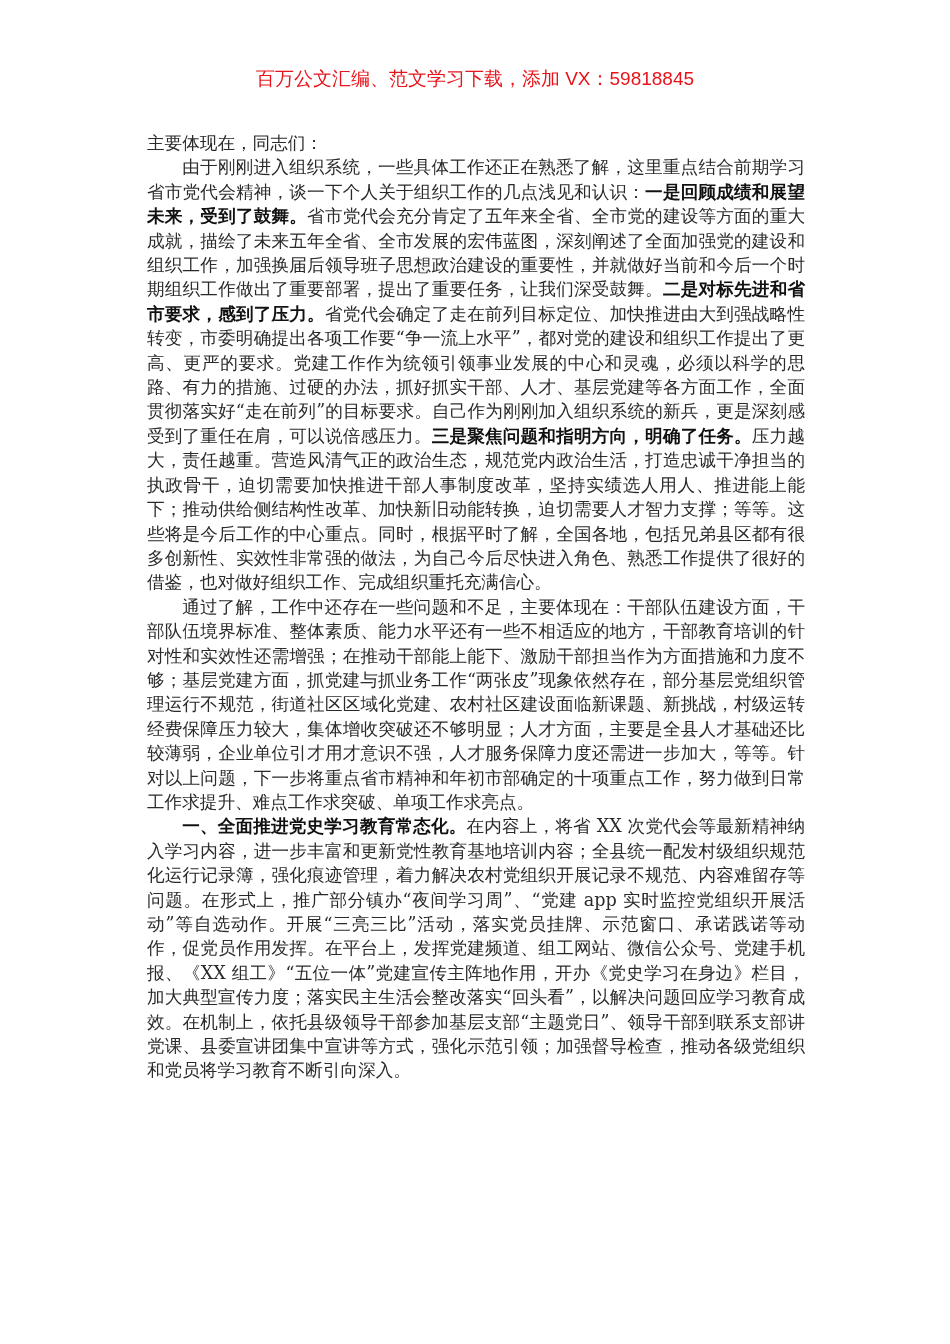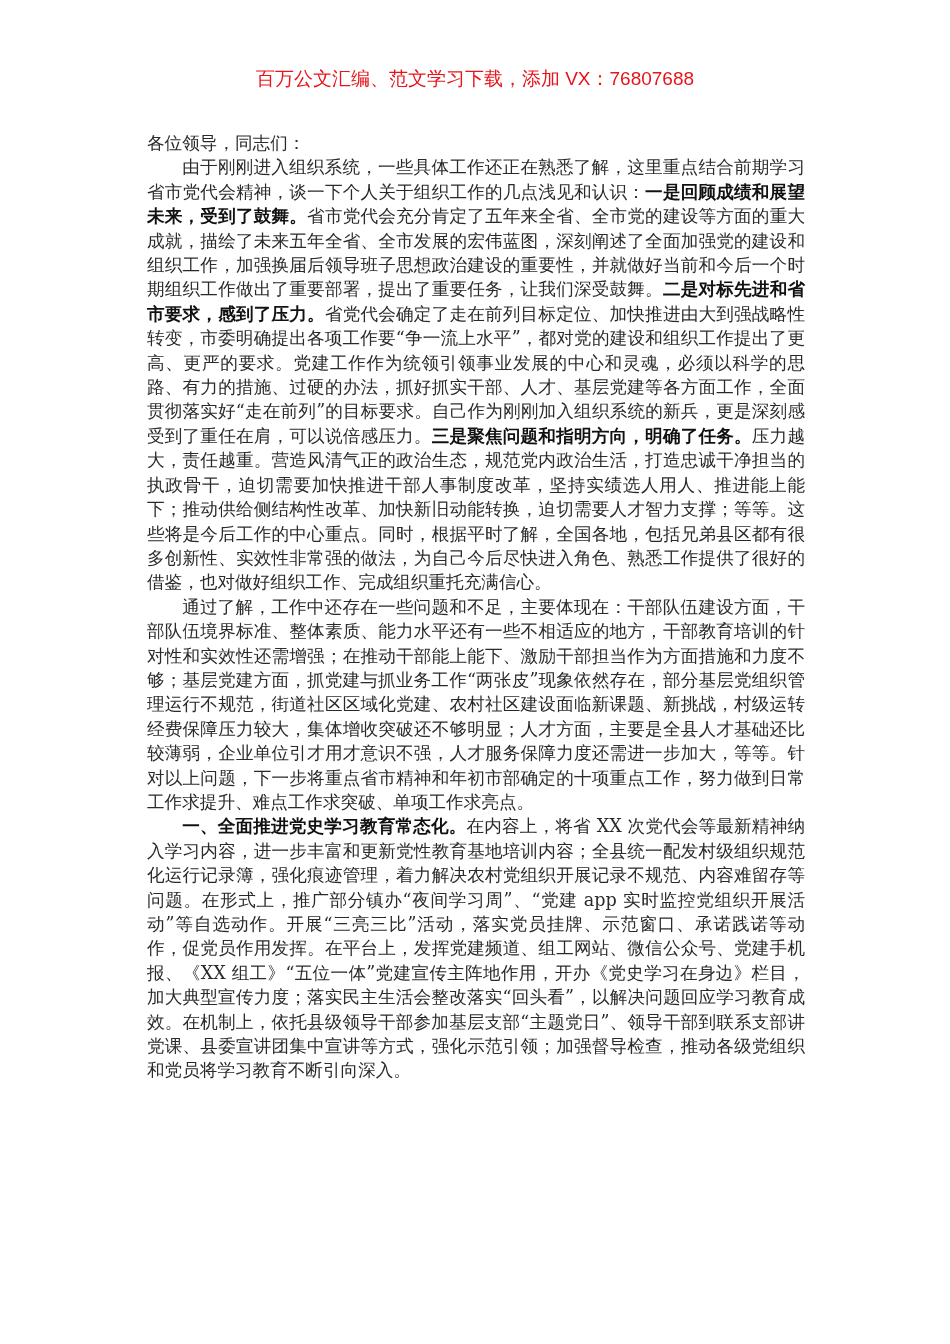--- a/index.html
+++ b/index.html
@@ -18,24 +18,24 @@
   }
   .body p { margin: 0; }
   .indent { text-indent: 2em; }
   .salutation { text-indent: 0; }
   b { font-weight: bold; color: #111; font-family: "DejaVu Sans", "Liberation Sans", sans-serif; }
 </style>
 </head>
 <body>
 
 <div class="page">
-  <div class="header">百万公文汇编、范文学习下载，添加 VX：76807688</div>
+  <div class="header">百万公文汇编、范文学习下载，添加 VX：59818845</div>
 
   <div class="body">
-    <p class="salutation">各位领导，同志们：</p>
+    <p class="salutation">主要体现在，同志们：</p>
 
     <p class="indent">
       <span>由于刚刚进入组织系统，一些具体工作还正在熟悉了解，这里重点结合前期学习省市党代会精神，谈一下个人关于组织工作的几点浅见和认识：</span><b>一是回顾成绩和展望未来，受到了鼓舞。</b><span>省市党代会充分肯定了五年来全省、全市党的建设等方面的重大成就，描绘了未来五年全省、全市发展的宏伟蓝图，深刻阐述了全面加强党的建设和组织工作，加强换届后领导班子思想政治建设的重要性，并就做好当前和今后一个时期组织工作做出了重要部署，提出了重要任务，让我们深受鼓舞。</span><b>二是对标先进和省市要求，感到了压力。</b><span>省党代会确定了走在前列目标定位、加快推进由大到强战略性转变，市委明确提出各项工作要“争一流上水平”，都对党的建设和组织工作提出了更高、更严的要求。党建工作作为统领引领事业发展的中心和灵魂，必须以科学的思路、有力的措施、过硬的办法，抓好抓实干部、人才、基层党建等各方面工作，全面贯彻落实好“走在前列”的目标要求。自己作为刚刚加入组织系统的新兵，更是深刻感受到了重任在肩，可以说倍感压力。</span><b>三是聚焦问题和指明方向，明确了任务。</b><span>压力越大，责任越重。营造风清气正的政治生态，规范党内政治生活，打造忠诚干净担当的执政骨干，迫切需要加快推进干部人事制度改革，坚持实绩选人用人、推进能上能下；推动供给侧结构性改革、加快新旧动能转换，迫切需要人才智力支撑；等等。这些将是今后工作的中心重点。同时，根据平时了解，全国各地，包括兄弟县区都有很多创新性、实效性非常强的做法，为自己今后尽快进入角色、熟悉工作提供了很好的借鉴，也对做好组织工作、完成组织重托充满信心。</span>
     </p>
 
     <p class="indent">
       <span>通过了解，工作中还存在一些问题和不足，主要体现在：干部队伍建设方面，干部队伍境界标准、整体素质、能力水平还有一些不相适应的地方，干部教育培训的针对性和实效性还需增强；在推动干部能上能下、激励干部担当作为方面措施和力度不够；基层党建方面，抓党建与抓业务工作“两张皮”现象依然存在，部分基层党组织管理运行不规范，街道社区区域化党建、农村社区建设面临新课题、新挑战，村级运转经费保障压力较大，集体增收突破还不够明显；人才方面，主要是全县人才基础还比较薄弱，企业单位引才用才意识不强，人才服务保障力度还需进一步加大，等等。针对以上问题，下一步将重点省市精神和年初市部确定的十项重点工作，努力做到日常工作求提升、难点工作求突破、单项工作求亮点。</span>
     </p>
 
     <p class="indent">

